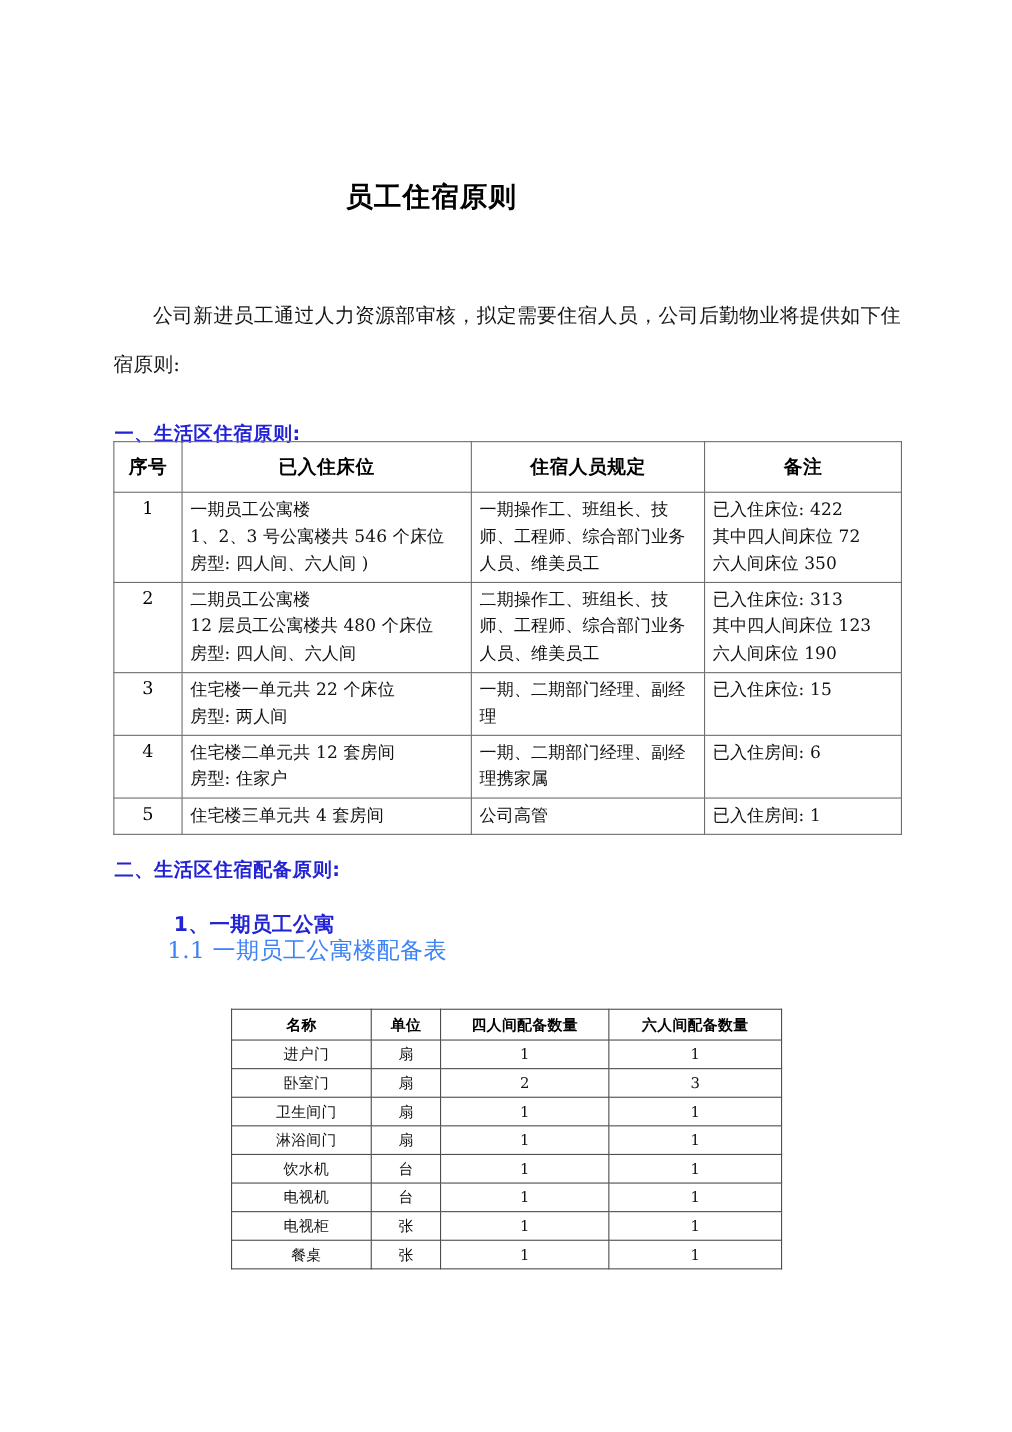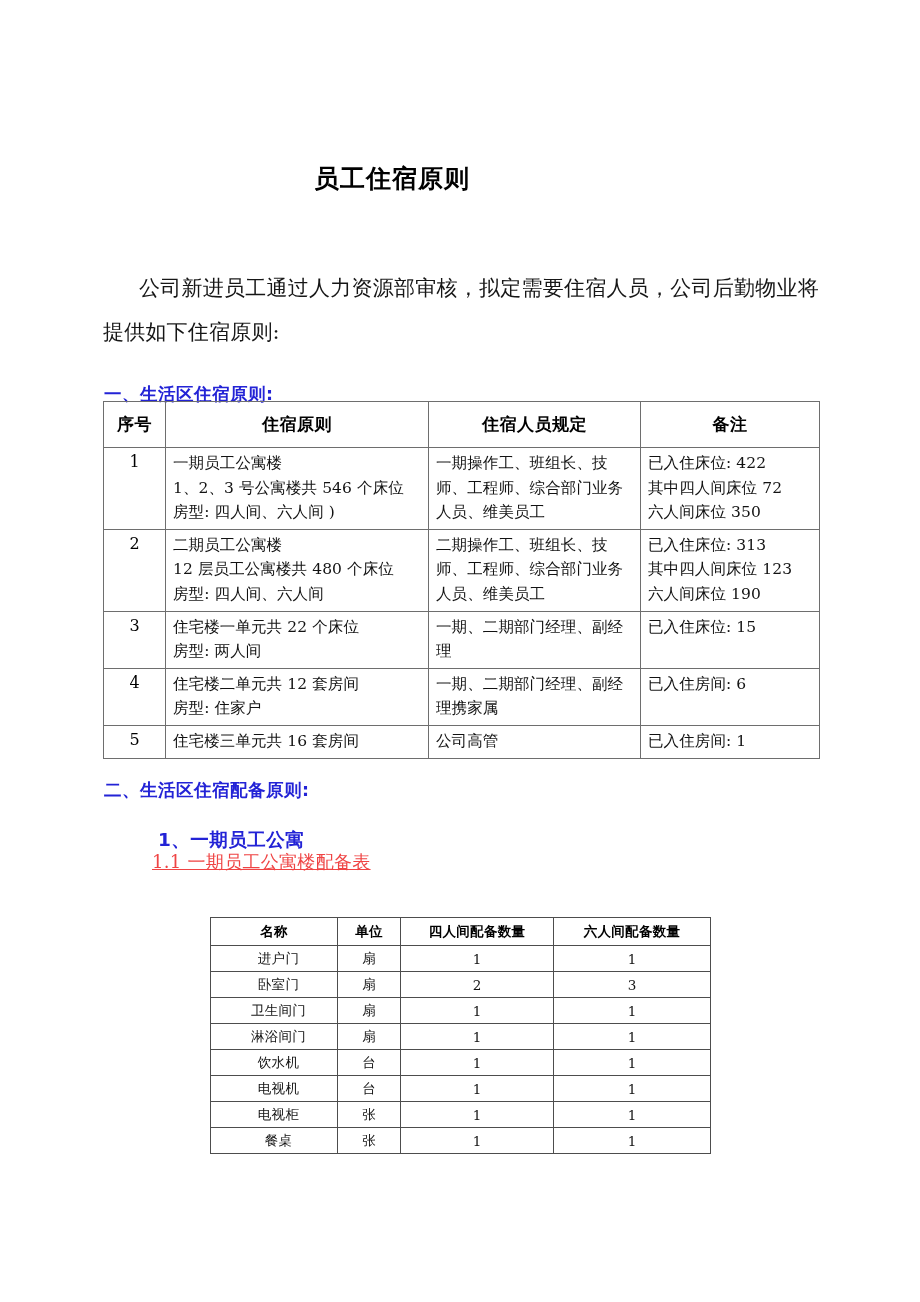--- a/index.html
+++ b/index.html
@@ -29,21 +29,21 @@
     font-weight: bold;
     font-size: 25px;
     letter-spacing: 1px;
     color: #000000;
   }
   .intro {
     position: absolute;
     left: 103px;
     top: 266px;
     width: 716px;
-    font-size: 21px;
+    font-size: 18px;
     line-height: 44px;
     text-indent: 36px;
     text-align: justify;
     color: #161616;
     letter-spacing: 0.2px;
   }
   .heading-blue {
     position: absolute;
     font-family: "DejaVu Sans", "Liberation Sans", sans-serif;
     font-weight: bold;
@@ -53,25 +53,24 @@
     white-space: nowrap;
     margin-top: 24px;
   }
   #h-sec1 { left: 104px; top: 358px; }
   #h-sec2 { left: 104px; top: 754px; }
   #h-sub1 { left: 158px; top: 803px; font-size: 18.5px; }
   .subhead-black {
     position: absolute;
     left: 152px;
     top: 850px;
-    font-size: 18px;
-    color: #ef4444;
+    font-size: 21px;
+    color: #3b82f6;
     white-space: nowrap;
     letter-spacing: 0.3px;
-    text-decoration: underline;
   }
 
   
   table.t1 {
     position: absolute;
     left: 103px;
     top: 401px;
     width: 716px;
     border-collapse: collapse;
     table-layout: fixed;
@@ -161,21 +160,21 @@
   <table class="t1">
     <colgroup>
       <col class="col-idx">
         <col class="col-rule">
         <col class="col-person">
         <col class="col-note">
     </colgroup>
     <thead>
       <tr>
         <th>序号</th>
-        <th>住宿原则</th>
+        <th>已入住床位</th>
         <th>住宿人员规定</th>
         <th>备注</th>
       </tr>
     </thead>
     <tbody id="t1-body">
         <tr>
           <td class="idx">1</td>
           <td class="cell">一期员工公寓楼<br>1、2、3 号公寓楼共 546 个床位<br>房型: 四人间、六人间 )</td>
           <td class="cell">一期操作工、班组长、技师、工程师、综合部门业务人员、维美员工</td>
           <td class="cell">已入住床位: 422<br>其中四人间床位 72<br>六人间床位 350</td>
@@ -193,21 +192,21 @@
           <td class="cell">已入住床位: 15</td>
         </tr>
         <tr>
           <td class="idx">4</td>
           <td class="cell">住宅楼二单元共 12 套房间<br>房型: 住家户</td>
           <td class="cell">一期、二期部门经理、副经理携家属</td>
           <td class="cell">已入住房间: 6</td>
         </tr>
         <tr>
           <td class="idx">5</td>
-          <td class="cell">住宅楼三单元共 16 套房间</td>
+          <td class="cell">住宅楼三单元共 4 套房间</td>
           <td class="cell">公司高管</td>
           <td class="cell">已入住房间: 1</td>
         </tr>
       </tbody>
   </table>
 
   <div class="heading-blue" id="h-sec2">二、生活区住宿配备原则:</div>
   <div class="heading-blue" id="h-sub1">1、一期员工公寓</div>
   <div class="subhead-black">1.1 一期员工公寓楼配备表</div>
 

